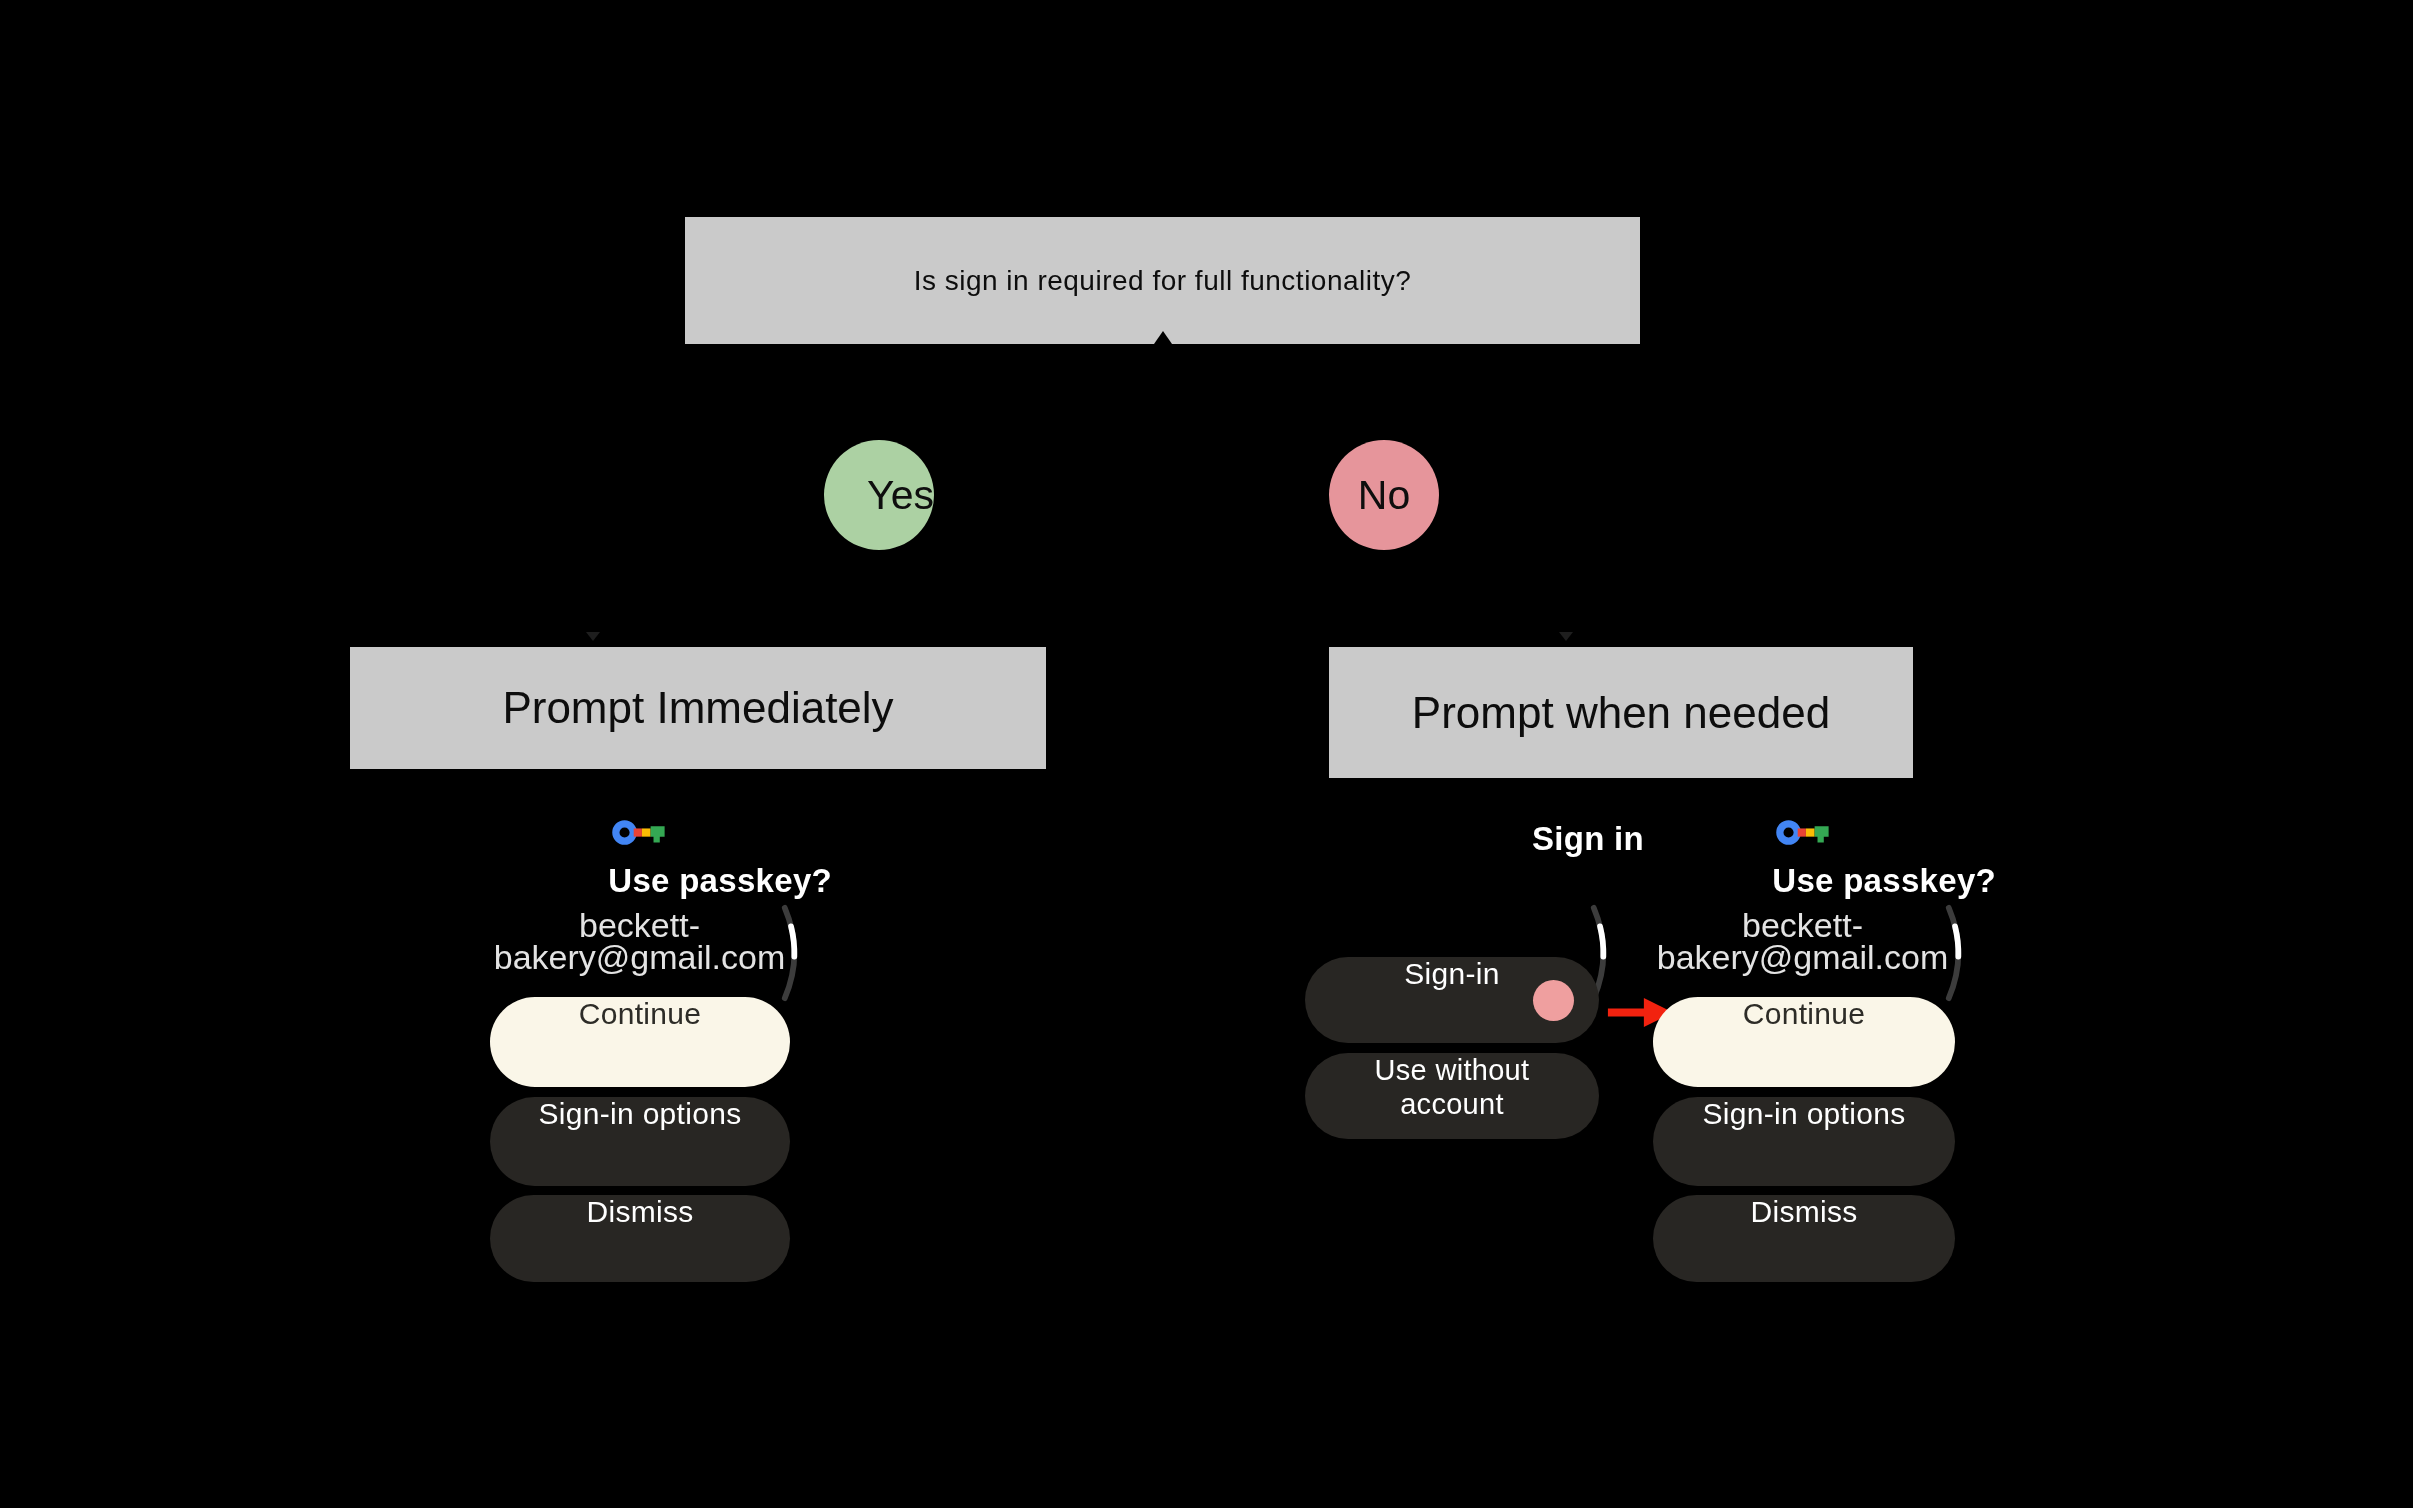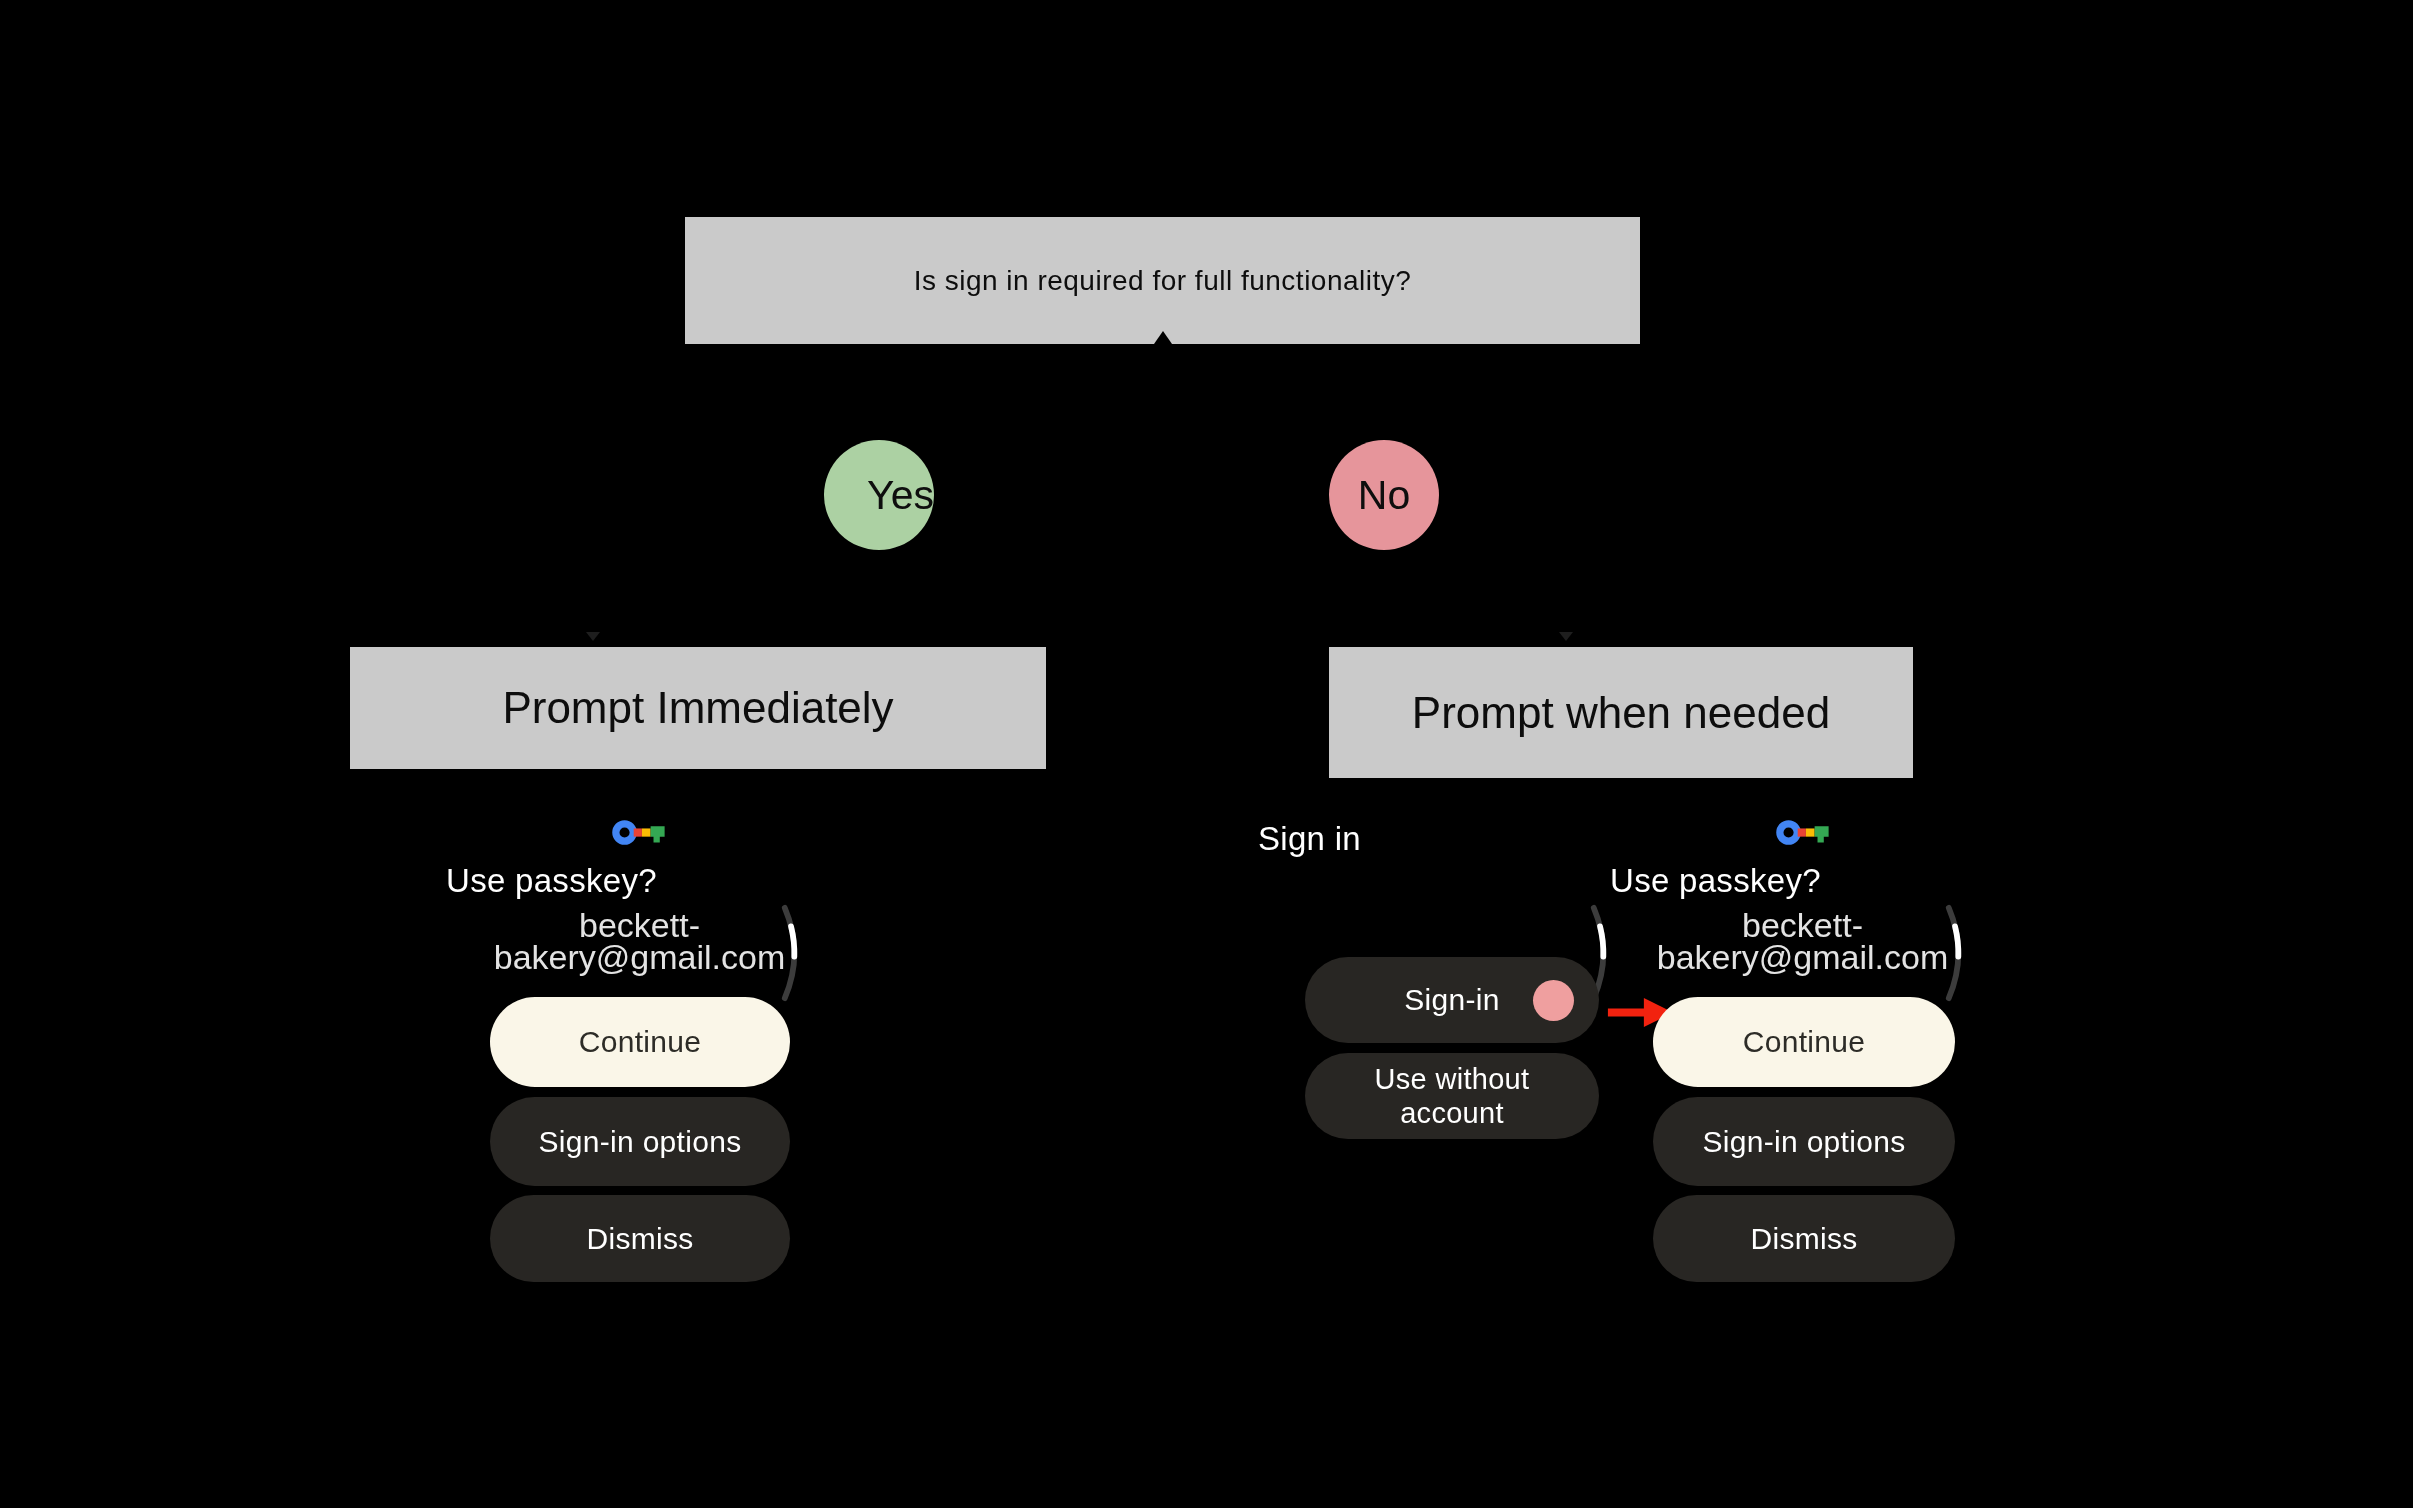--- a/index.html
+++ b/index.html
@@ -30,34 +30,34 @@
   .tick-right{left:1559px;top:632px;}
   .decision{
     position:absolute;width:110px;height:110px;border-radius:50%;
     display:flex;align-items:center;justify-content:center;
     color:#0e0e0e;font-size:41px;
   }
   .yes{left:824px;top:440px;background:var(--yes-green,#acd1a3);justify-content:flex-end;}
   .no{left:1329px;top:440px;background:var(--no-pink,#e6959b);}
   
   .w-title{
-    position:absolute;width:386px;text-align:left;color:var(--white-text,#fff);
-    font-size:33px;font-weight:400;letter-spacing:0.3px;
+    position:absolute;width:386px;text-align:right;color:var(--white-text,#fff);
+    font-size:33px;font-weight:700;letter-spacing:0.3px;
   }
   .w-sub{
     position:absolute;width:425px;text-align:center;color:#f2f2f2;
     font-size:27px;line-height:33px;font-weight:500;
   }
   .w-email{
     position:absolute;width:425px;text-align:center;color:var(--secondary-text,#e3e3e3);
     font-size:34px;line-height:32px;
   }
   .pill{
     position:absolute;border-radius:46px;display:flex;flex-direction:column;
-    align-items:center;justify-content:center;text-align:center;
+    align-items:center;text-align:center;
     font-size:30px;font-weight:500;letter-spacing:0.3px;cursor:pointer;
   }
   .pill-dark{background:var(--dark-button,#282623);color:var(--white-text,#fff);}
   .pill-cream{background:var(--cream-button,#faf6e8);color:var(--cream-button-text,#2d2c27);}
   .two-line{font-size:29px;line-height:34px;}
   .key-icon{position:absolute;width:56px;height:33px;}
   .scroll-arc{position:absolute;width:33px;height:98px;}
   .tap-dot{
     position:absolute;right:25px;top:50%;margin-top:-20px;width:41px;height:41px;
     border-radius:50%;background:var(--tap-indicator-pink,#ef9f9f);

